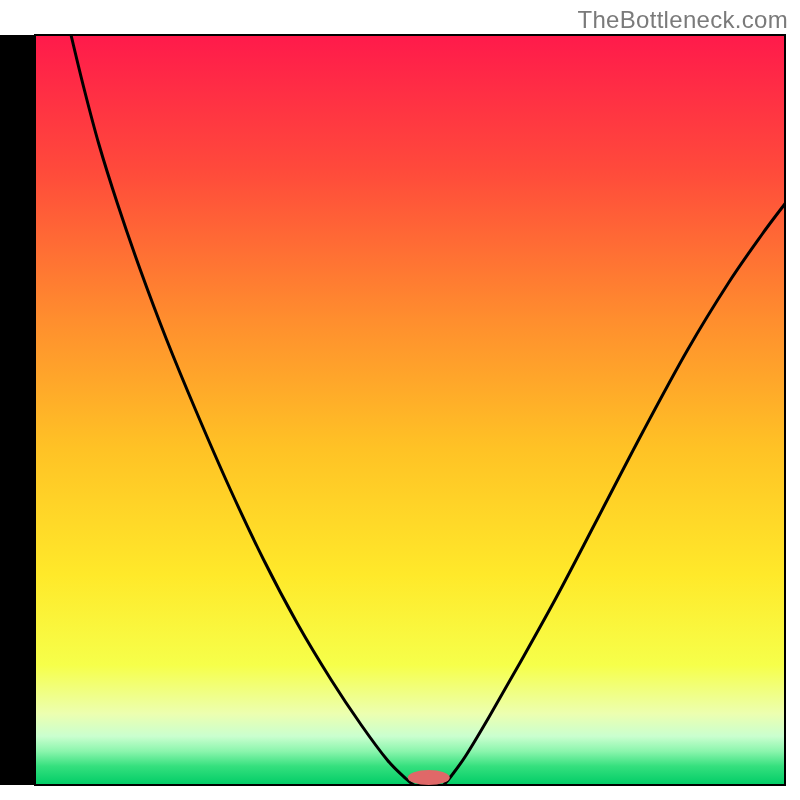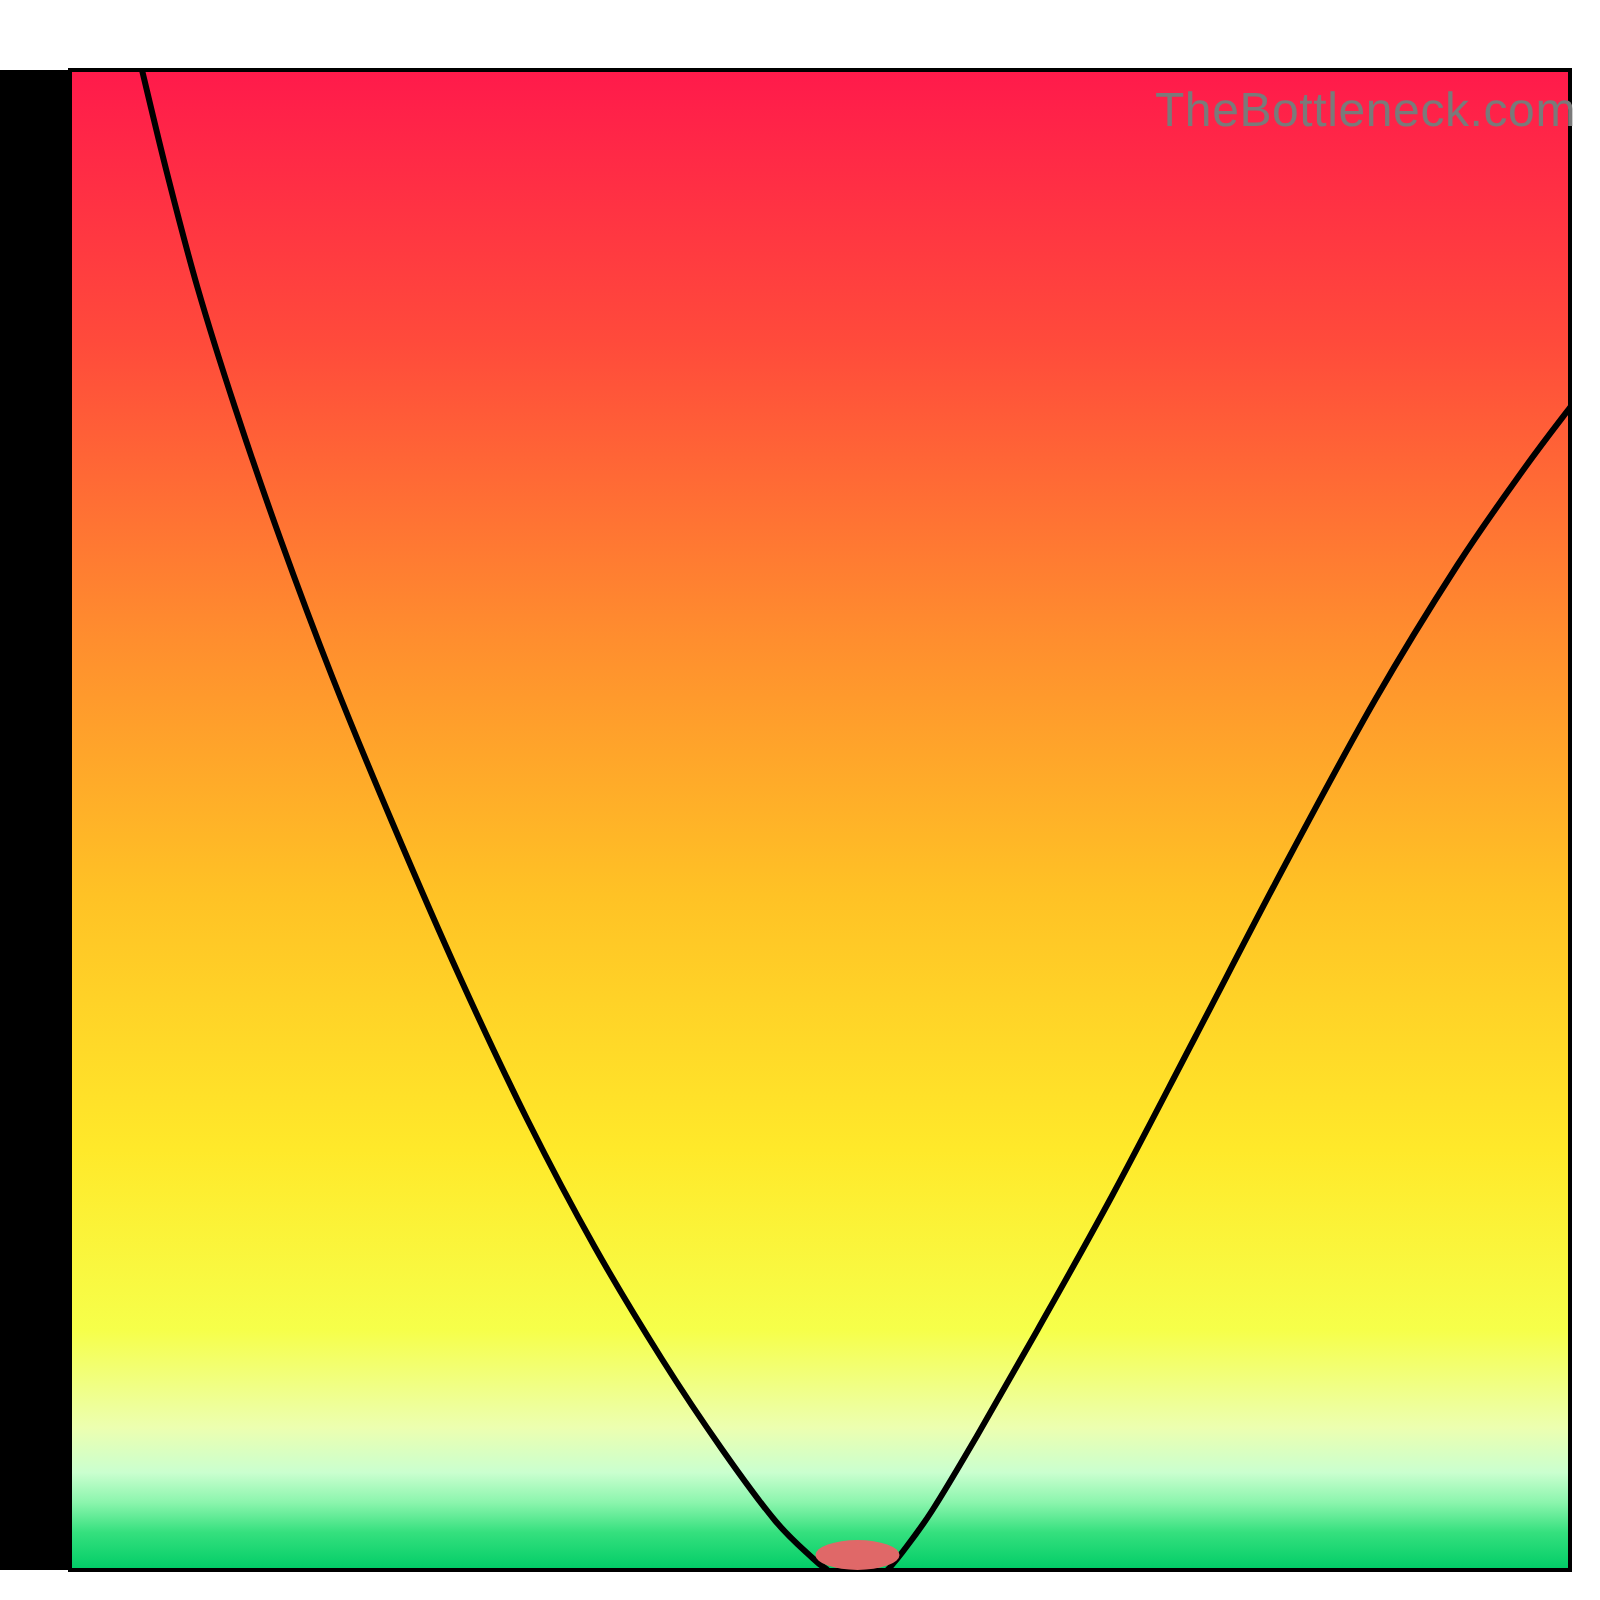--- a/index.html
+++ b/index.html
@@ -17,21 +17,20 @@
   }
   .watermark {
     position: absolute;
     top: 6px;
     right: 12px;
     font-family: Arial, Helvetica, sans-serif;
     font-size: 24px;
     color: #7a7a7a;
     letter-spacing: 0.3px;
     user-select: none;
-    margin-top: 36px;
   }
   svg {
     display: block;
   }
 </style>
 </head>
 <body>
 
 <div class="container">
   <svg id="chart-svg" width="800" height="800" viewBox="0 0 800 800">

